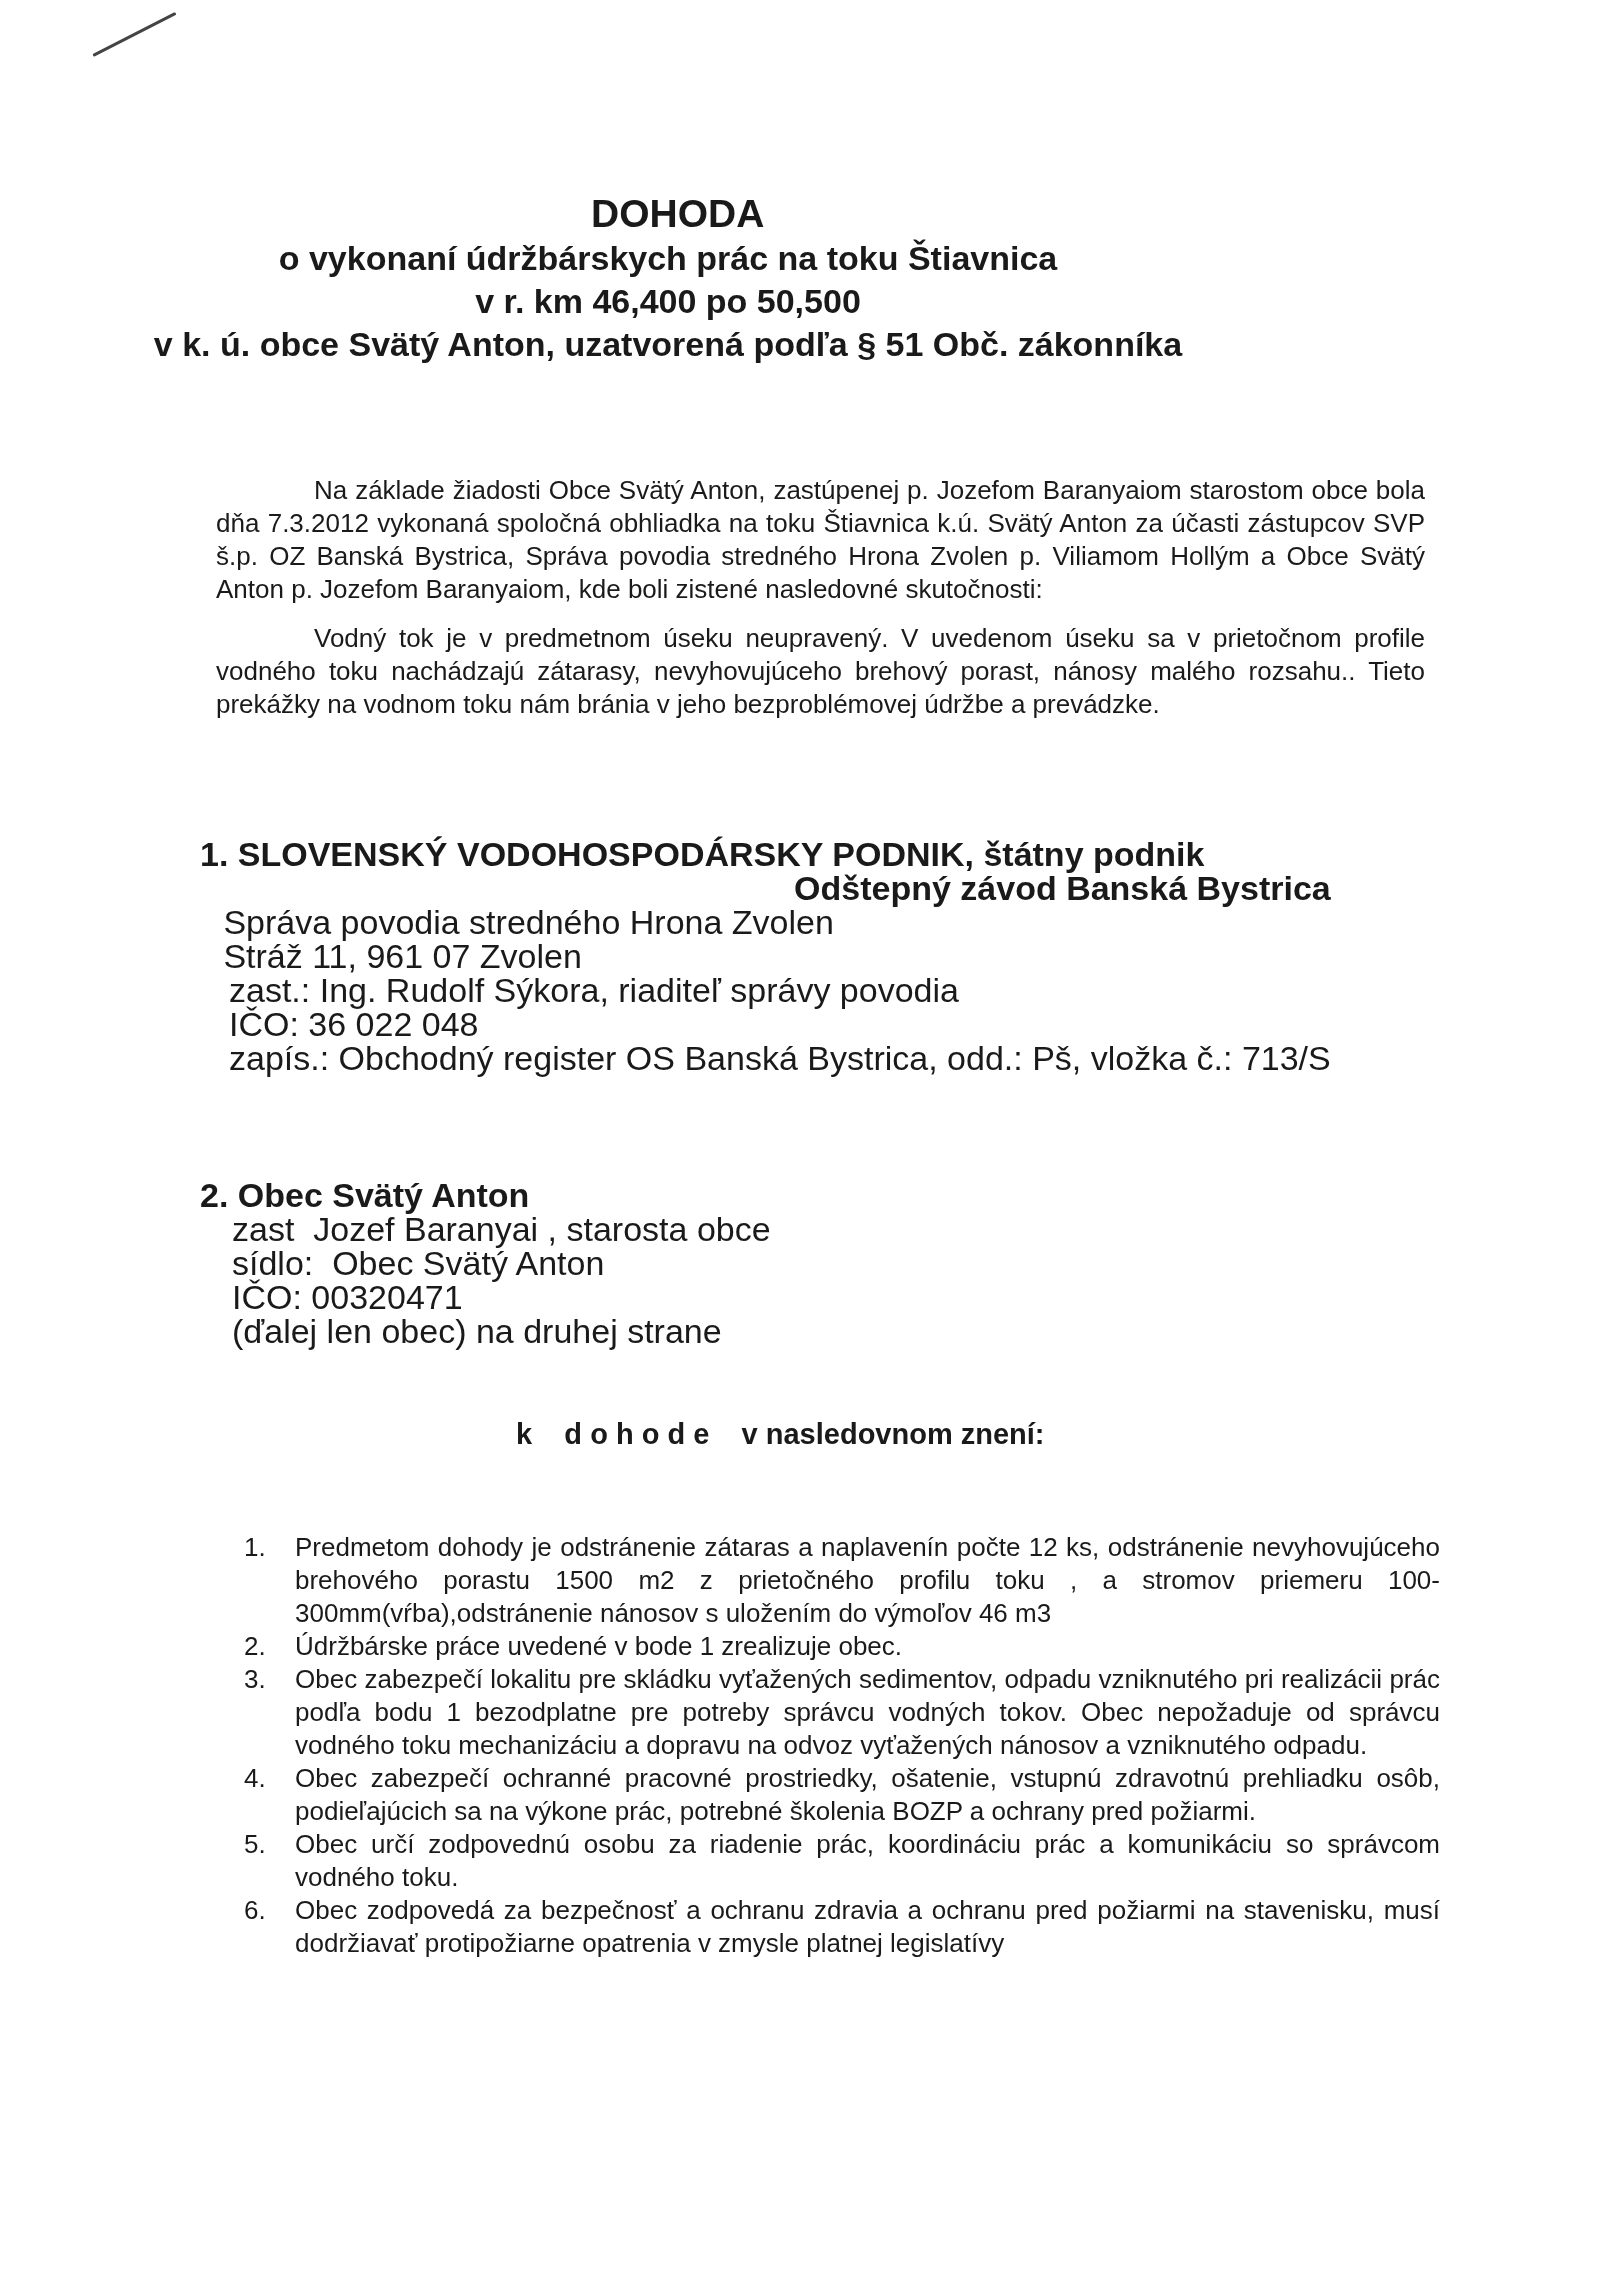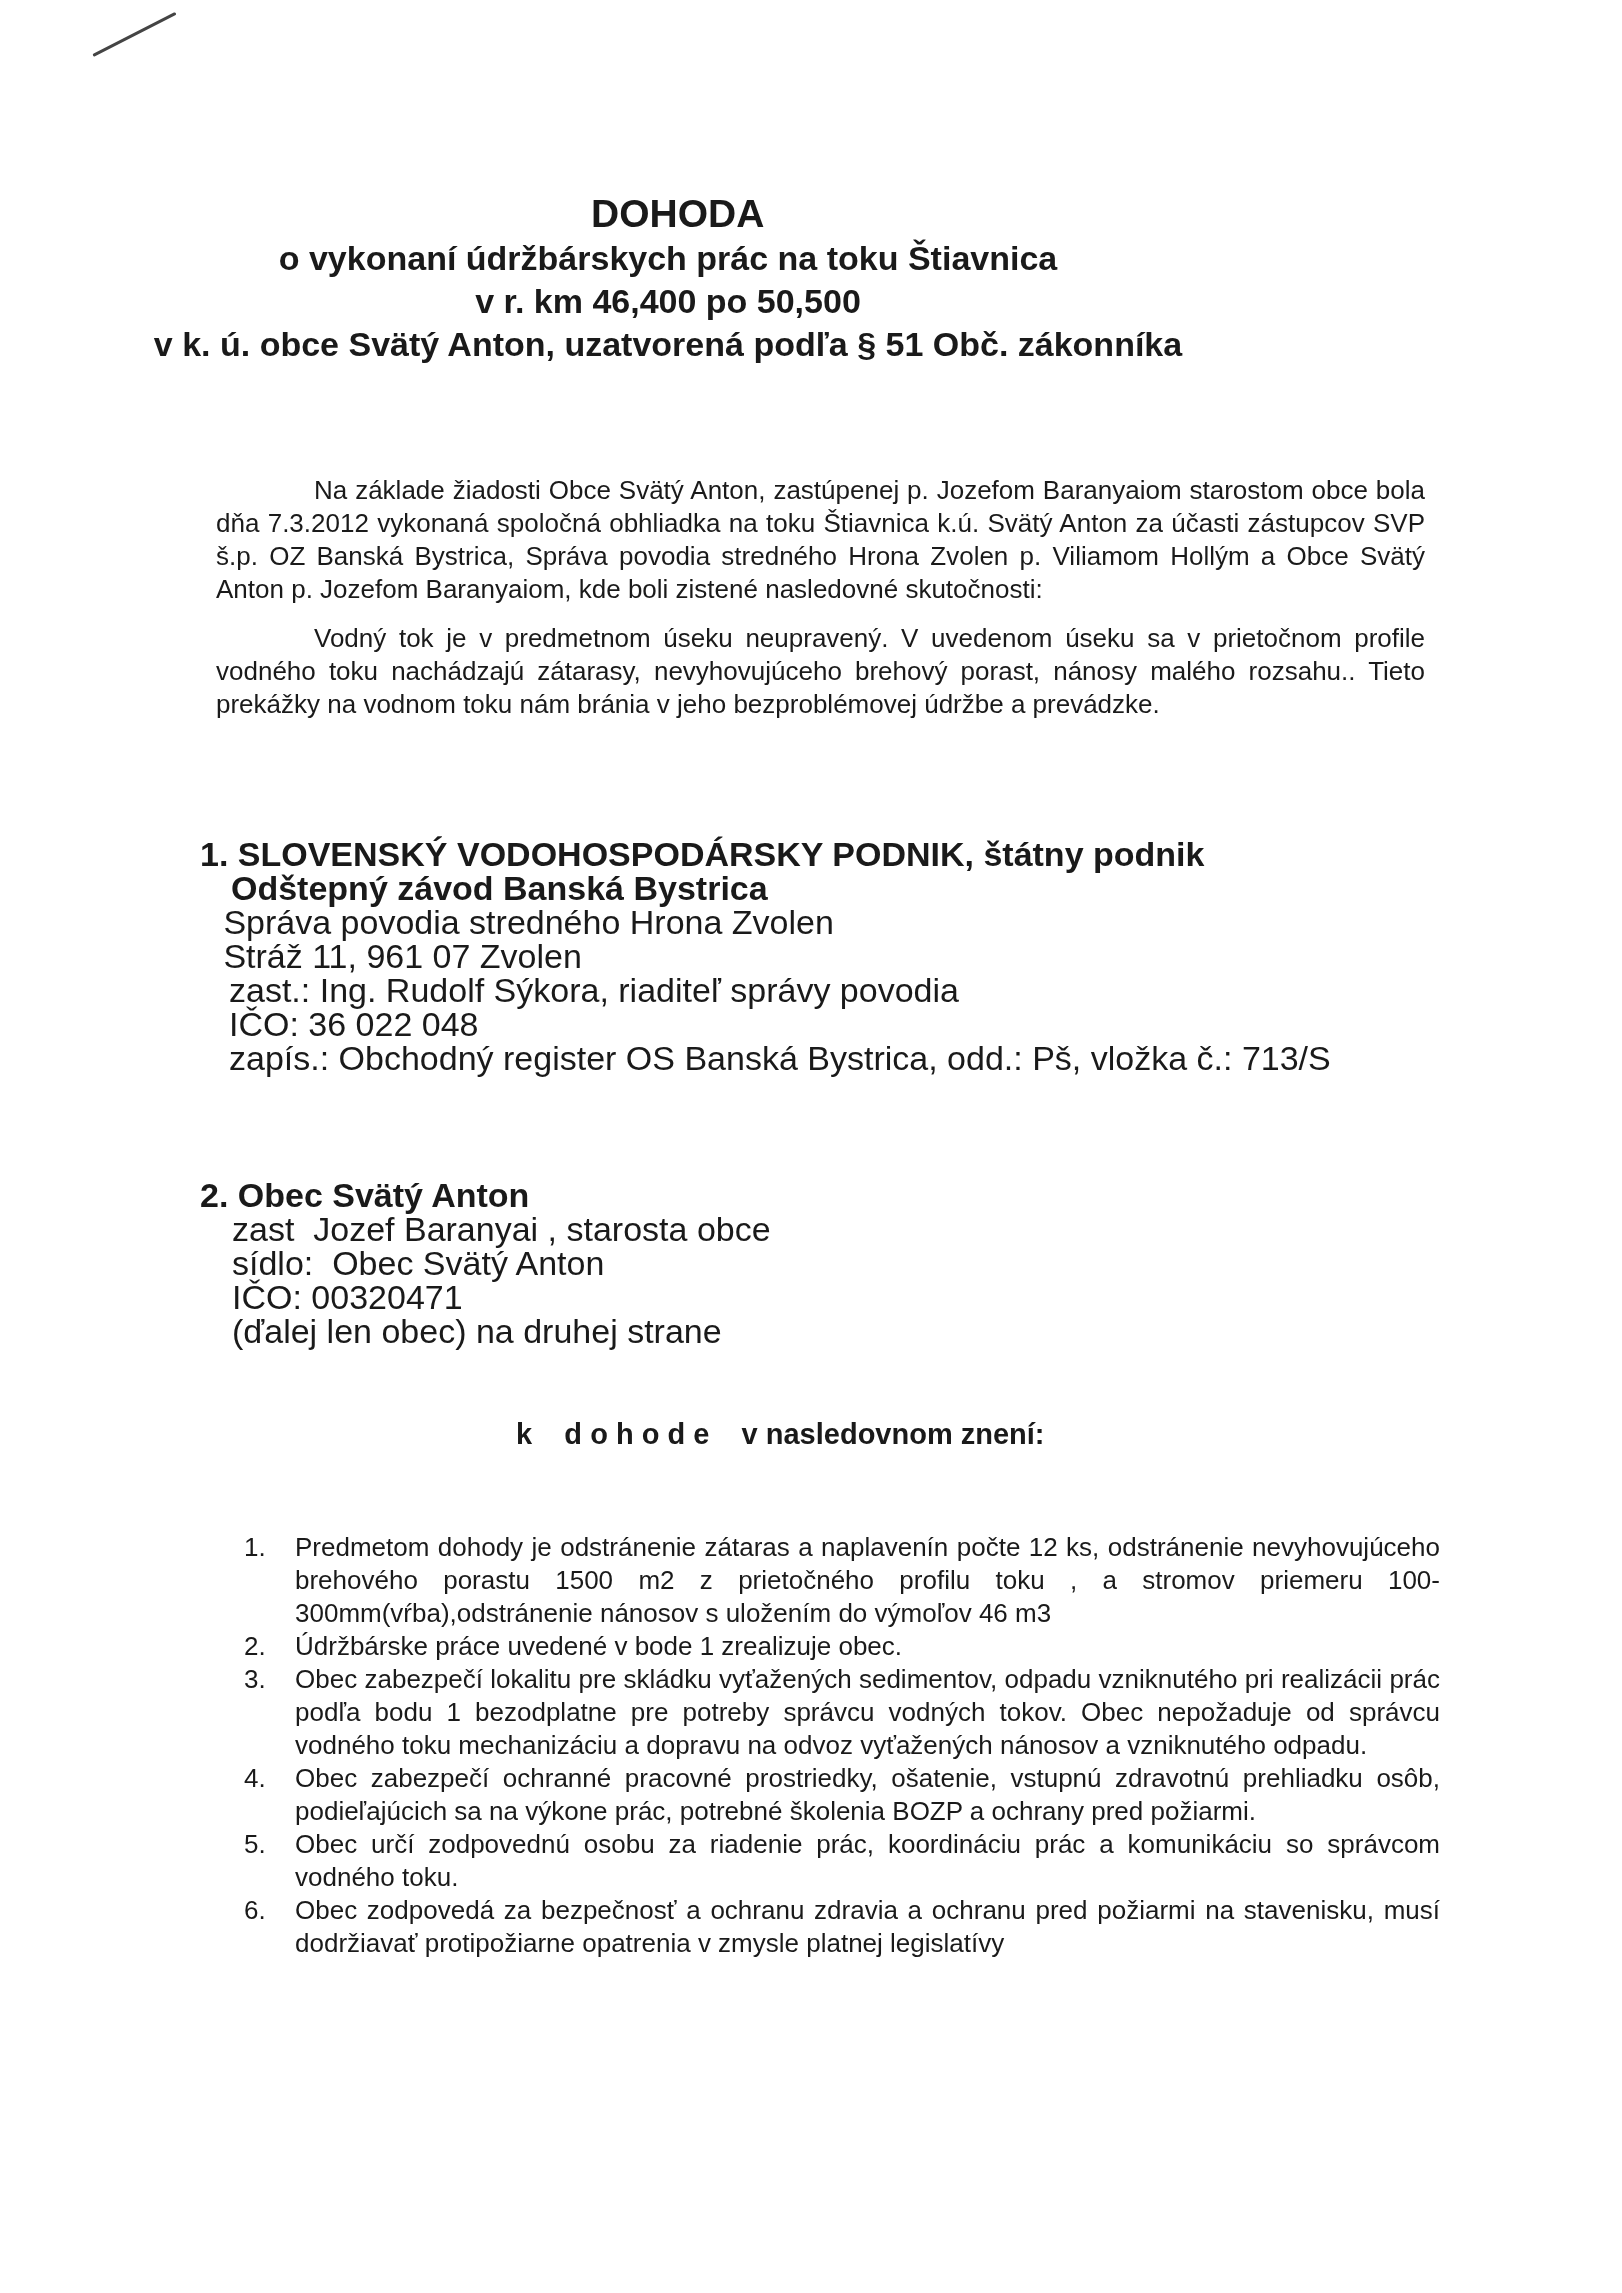--- a/index.html
+++ b/index.html
@@ -11,21 +11,21 @@
   .title-main { font-size: 39px; line-height: 47px; margin-left: 19.5px; }
   .title-sub { font-size: 34px; line-height: 43px; }
   .para { position: absolute; left: 200px; width: 1241px; font-size: 26px; line-height: 33px; text-align: justify; }
   .para p { margin: 16px; }
   .indent { text-indent: 98px; }
   .party { position: absolute; font-size: 34px; line-height: 34px; }
   .party .bold { font-weight: bold; }
   .party .line { white-space: pre; }
   .party1 { left: 200px; top: 837px; }
   .party2 { left: 200px; top: 1178px; }
-  .p1-sub1 { padding-left: 31px; }
+  .p1-sub1 { padding-left: 31px; text-align: right; }
   .p1-sub2 { padding-left: 23.4px; }
   .p1-sub3 { padding-left: 29px; }
   .p2-sub { padding-left: 32px; }
   .section-heading { position: absolute; left: 516px; top: 1418px; font-size: 29px; font-weight: bold; white-space: pre; }
   .terms { position: absolute; left: 244px; top: 1531px; width: 1196px; margin: 0; padding: 0; list-style: none; }
   .term { position: relative; padding-left: 51px; font-size: 26px; line-height: 33px; text-align: justify; }
   .term-num { position: absolute; left: 0; top: 0; }
 </style>
 </head>
 <body>

